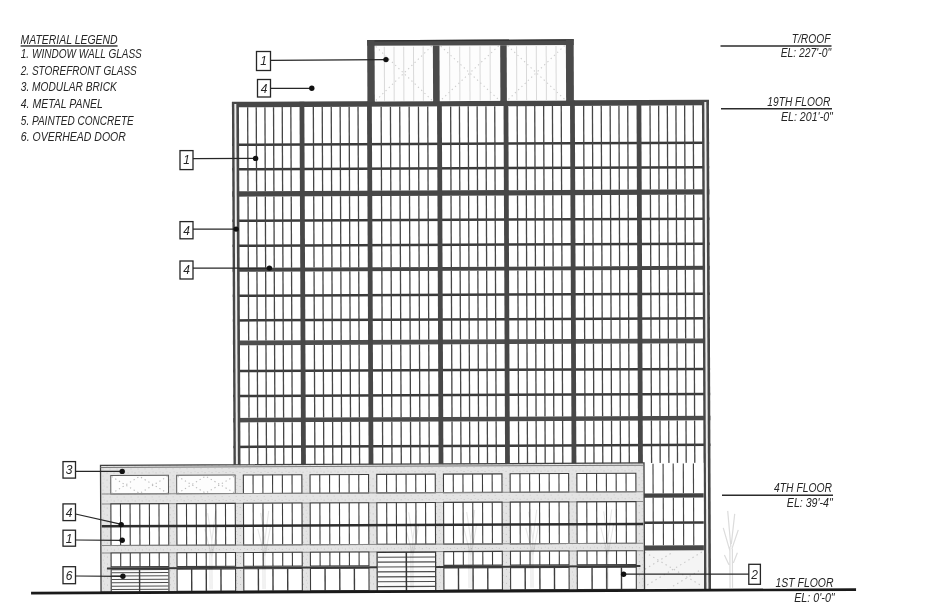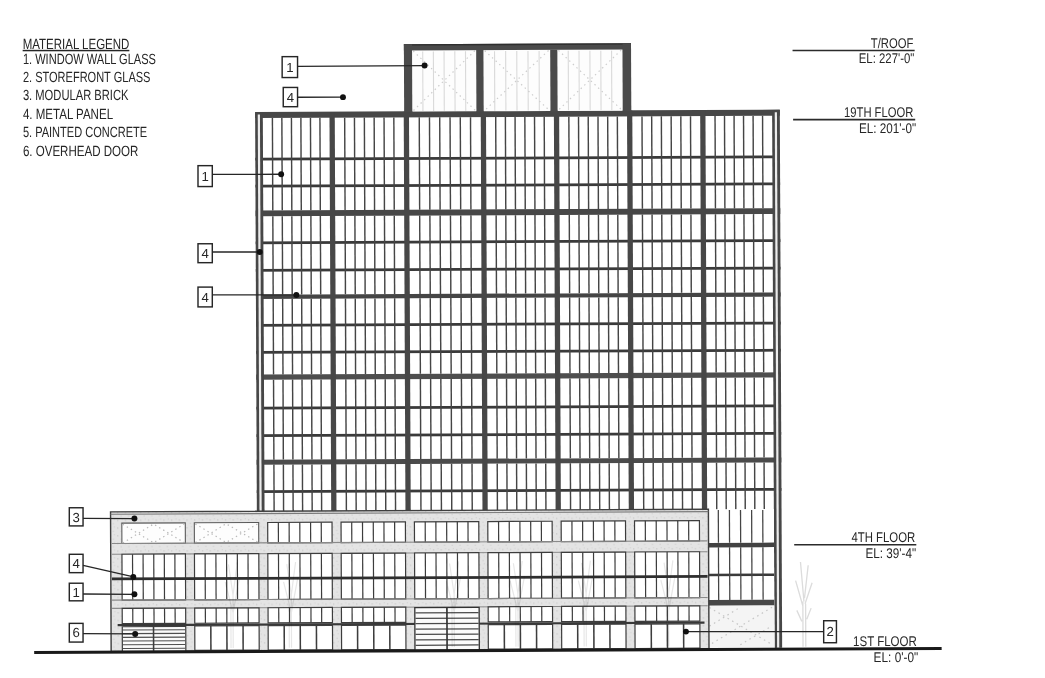--- a/index.html
+++ b/index.html
@@ -1,18 +1,18 @@
 <!DOCTYPE html>
 <html><head>
 <meta charset="utf-8">
 <title>Building Elevation</title>
 <style>
   html,body { margin:0; padding:0; background:#ffffff; }
   body { font-family: "Liberation Sans", sans-serif; }
-  #sheet { position:relative; width:950px; height:616px; overflow:hidden; }
+  #sheet { position:relative; width:950px; height:616px; overflow:hidden;font-style:italic; }
 </style>
 </head>
 <body>
 
 <div id="sheet">
 <svg width="950" height="616" viewBox="0 0 950 616" font-family="Liberation Sans, sans-serif">
 <defs>
 <pattern id="stip" width="7" height="7" patternUnits="userSpaceOnUse">
           <rect width="7" height="7" fill="#e4e4e4"></rect>
           <rect x="1" y="2" width="1" height="1" fill="#c2c2c2"></rect>

